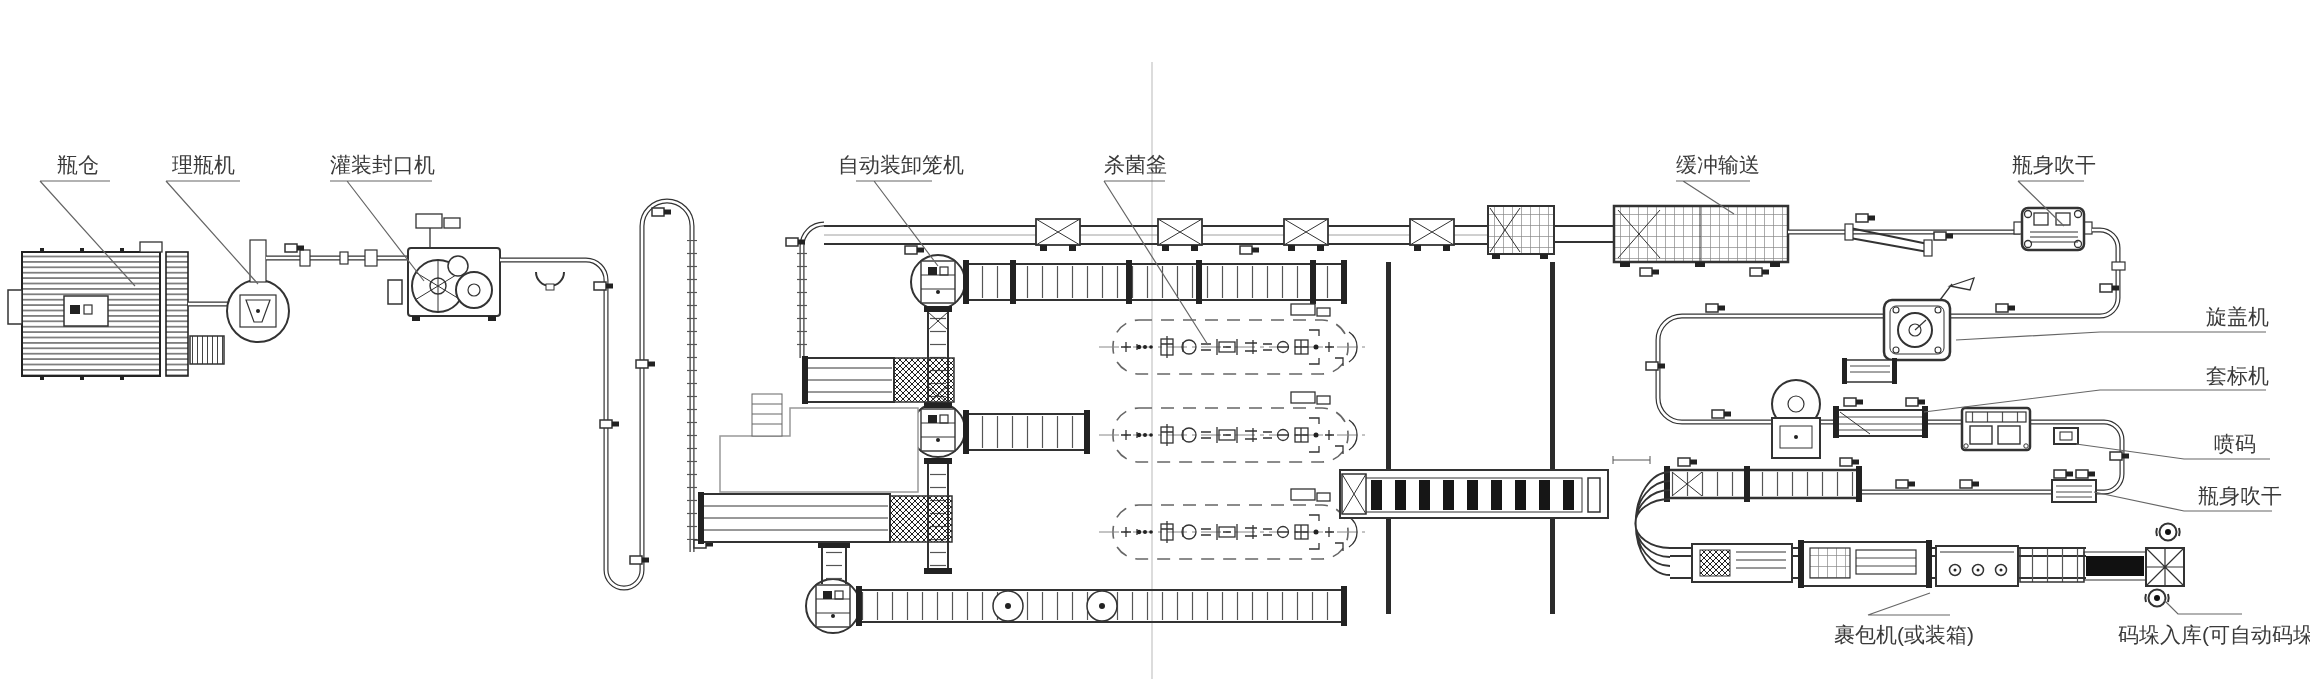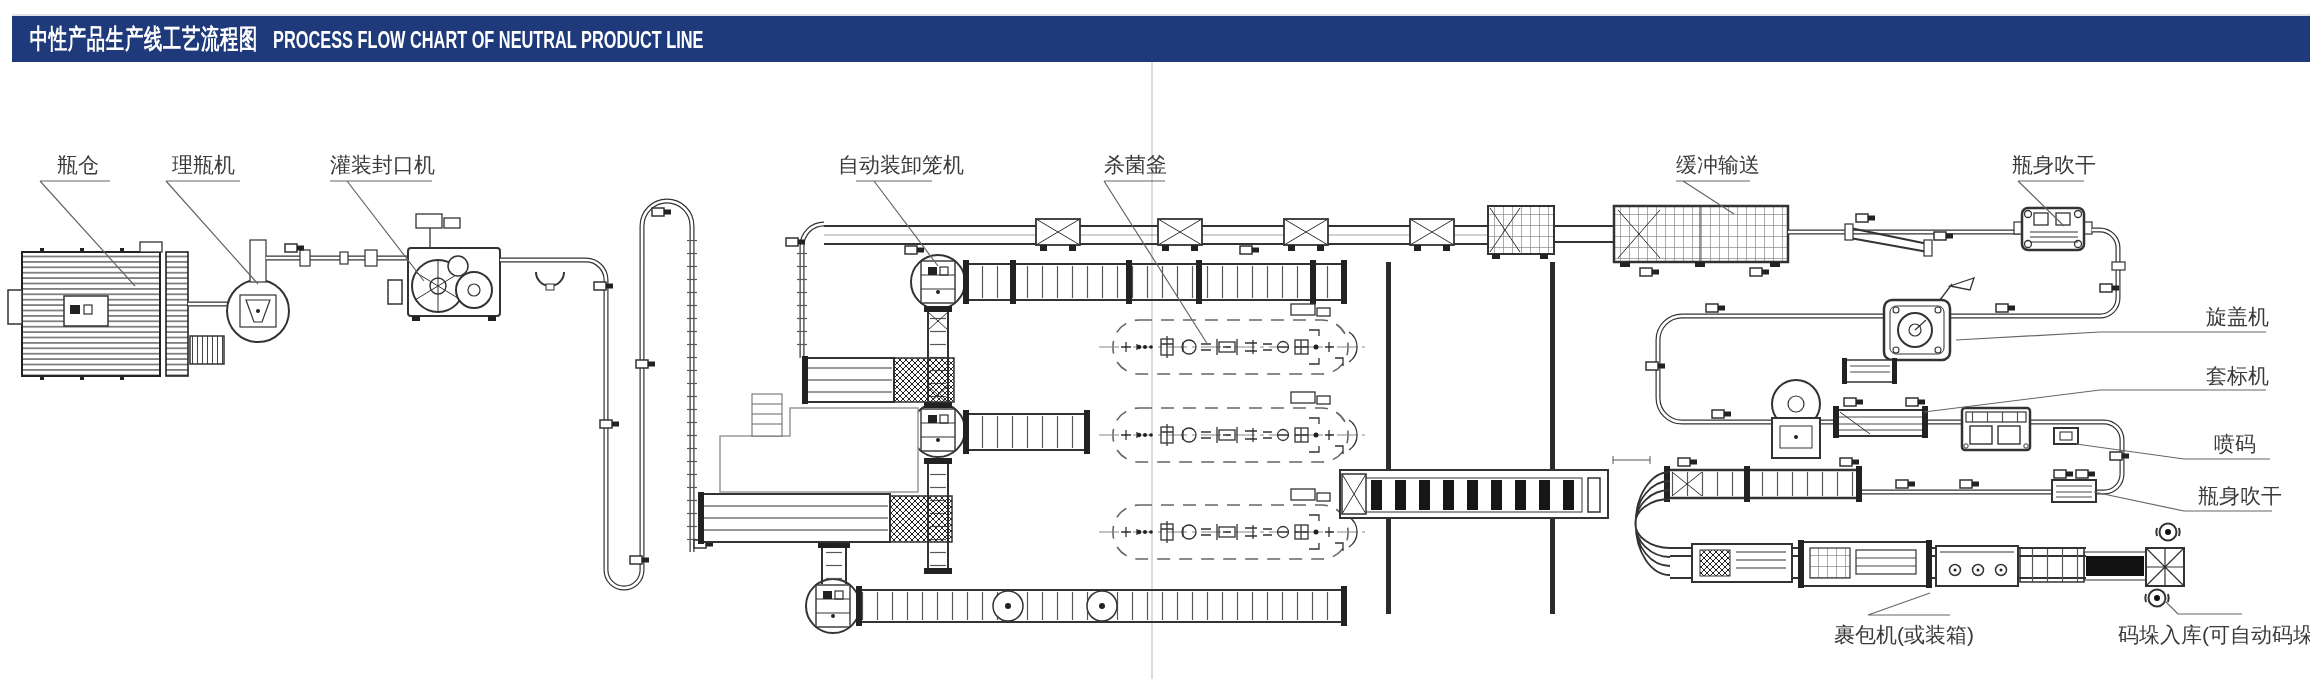--- a/index.html
+++ b/index.html
@@ -15,26 +15,20 @@
   svg text{font-family:"Liberation Sans","DejaVu Sans",sans-serif;font-size:21px;fill:#3a3a3a;}
   .dbl-o{stroke:#333;stroke-width:5;fill:none;}
   .dbl-i{stroke:#fff;stroke-width:2.6;fill:none;}
   .leader{stroke:#666;stroke-width:1.2;fill:none;}
 </style>
 </head>
 <body>
 
 <div class="stage">
 
-  <div class="titlebar">
-    <div class="titlebar-inner">
-      <span class="t-zh">中性产品生产线工艺流程图</span>
-      <span class="t-en">PROCESS FLOW CHART OF NEUTRAL PRODUCT LINE</span>
-    </div>
-  </div>
 
   <svg width="2310" height="679" viewBox="0 0 2310 679">
     <defs>
       <pattern id="hlines" width="6" height="5.4" patternUnits="userSpaceOnUse">
         <path d="M0,2.7 H6" stroke="#2c2c2c" stroke-width="1.1"></path>
       </pattern>
       <pattern id="vlines6" width="5" height="6" patternUnits="userSpaceOnUse">
         <path d="M2.5,0 V6" stroke="#444" stroke-width="1"></path>
       </pattern>
       <pattern id="rungsH" width="15" height="10" patternUnits="userSpaceOnUse">

